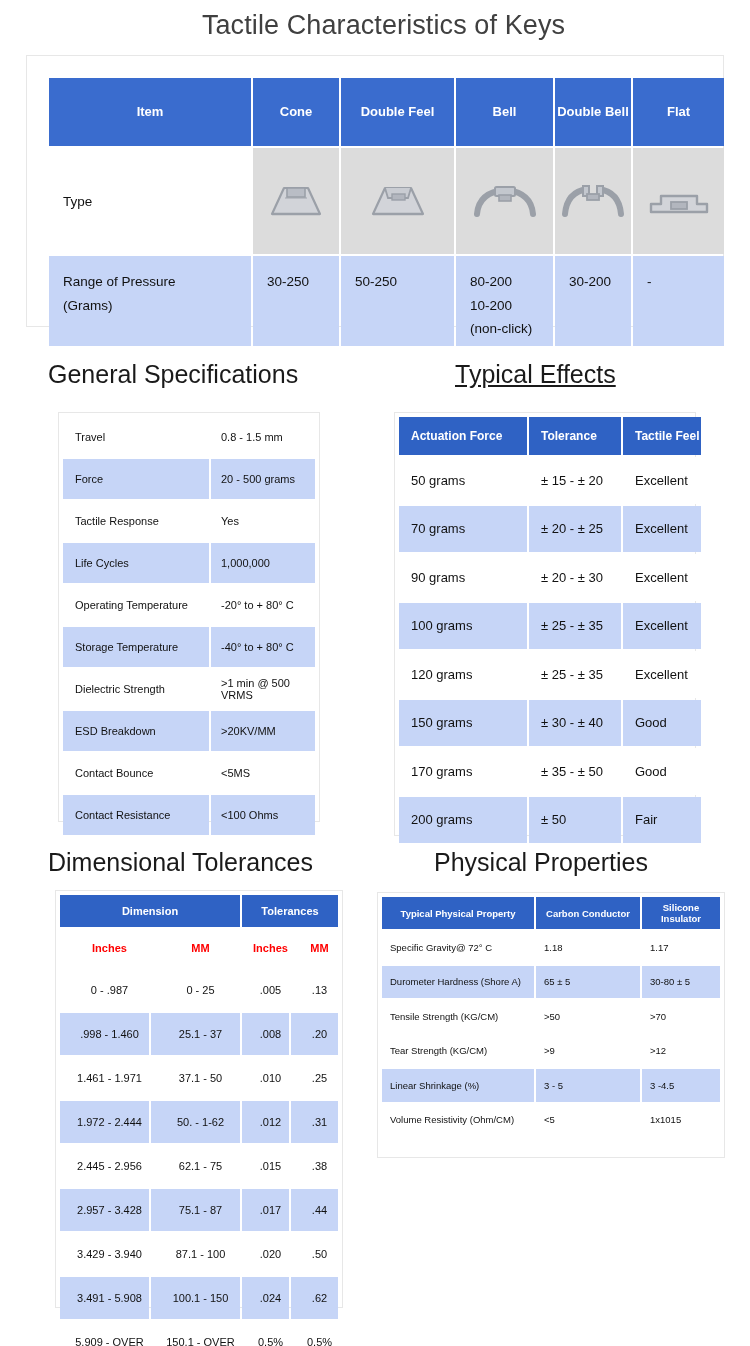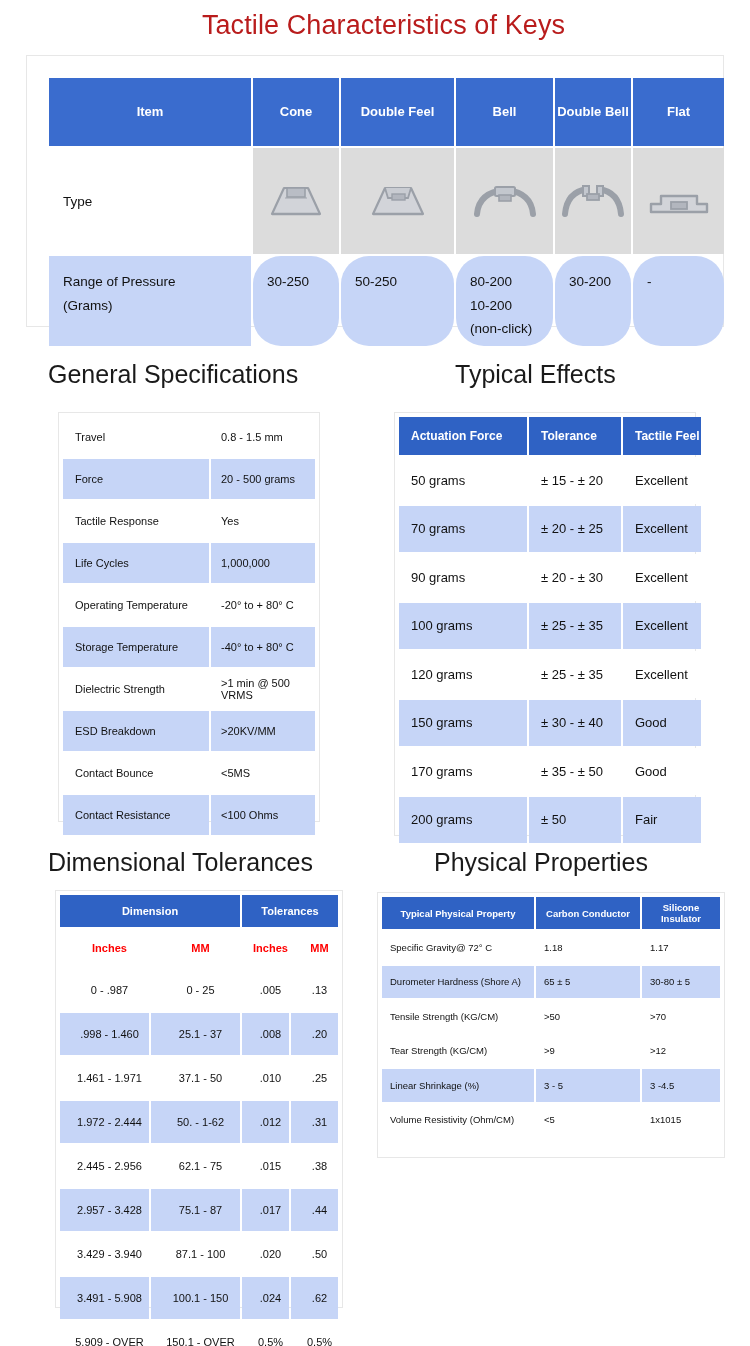--- a/index.html
+++ b/index.html
@@ -14,21 +14,21 @@
   .page { position: relative; width: 750px; height: 1346px; background:#fff; }
 
   
   .h-main {
     position:absolute;
     width:100%;
     text-align:center;
     font-size:27px;
     font-weight:400;
     letter-spacing:0.1px;
-    color:#b91c1c;
+    color:#404040;
     padding-left:17px;
   }
   .h-sec {
     position:absolute;
     font-size:25px;
     font-weight:400;
     color:#1a1a1a;
     white-space:nowrap;
   }
 
@@ -77,21 +77,21 @@
   #t1 tr.r-press td {
     background:#c6d5f7;
     height:90px;
     font-size:13.5px;
     color:#111;
     text-align:left;
     padding-left:14px;
     vertical-align:top;
   }
   #t1 tr.r-press td.lbl { padding-top:14px; line-height:1.75; }
-  #t1 tr.r-press td.val { padding-top:14px; line-height:1.75;border-radius:28px; }
+  #t1 tr.r-press td.val { padding-top:14px; line-height:1.75; }
   .keysvg { display:block; margin:0 auto; }
 
   
   #t2-wrap { left:58px; top:412px; width:262px; height:410px; padding:2px; }
   #t2 td { font-size:11px; height:40px; }
   #t2 td.k { padding-left:12px; width:146px; }
   #t2 td.v { padding-left:10px; }
   #t2 tr.alt td { background:#c6d5f7; }
   #t2 tr td { background:#ffffff; }
 
@@ -199,21 +199,21 @@
 10-200
 (non-click)</td>
           <td class="val">30-200</td>
           <td class="val">-</td>
         </tr>
       </tbody>
     </table>
   </div>
 
   <div class="h-sec" style="left:48px; top:360px;">General Specifications</div>
-  <div class="h-sec" style="left:455px; top:360px;">Typical Effects</div>
+  <div class="h-sec" style="left:455px; top:360px;text-decoration:underline;">Typical Effects</div>
 
   <div class="tbl-wrap" id="t2-wrap">
     <table class="grid" id="t2">
         <tbody id="t2-body">
           <tr>
             <td class="k">Travel</td>
             <td class="v">0.8 - 1.5 mm</td>
           </tr>
           <tr class="alt">
             <td class="k">Force</td>

